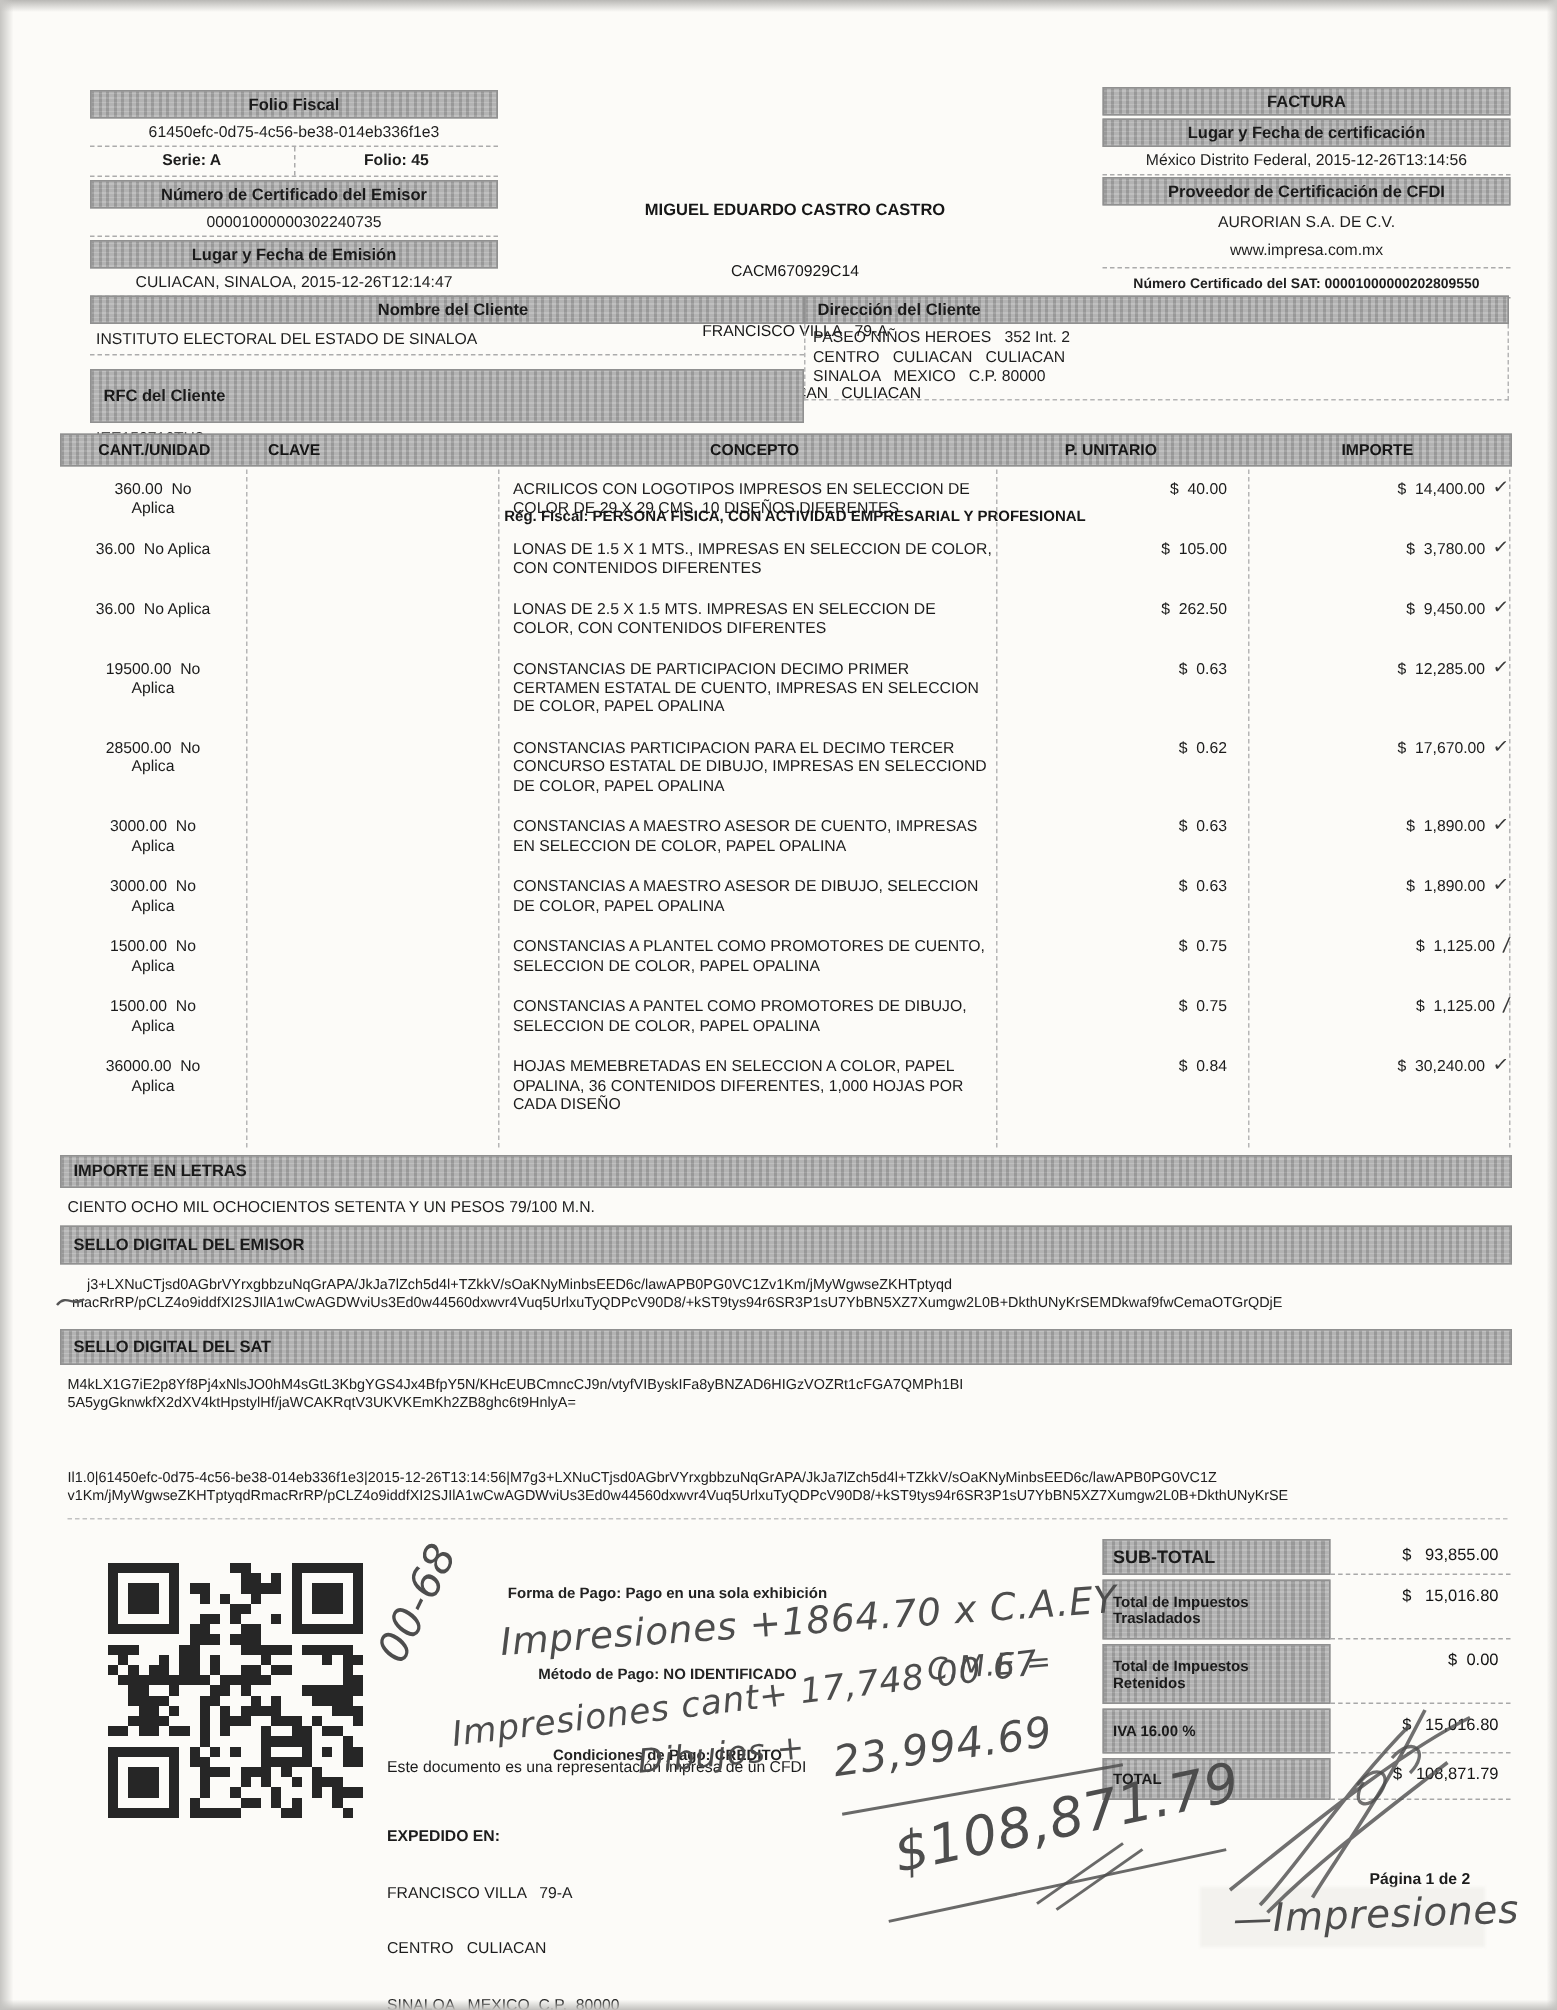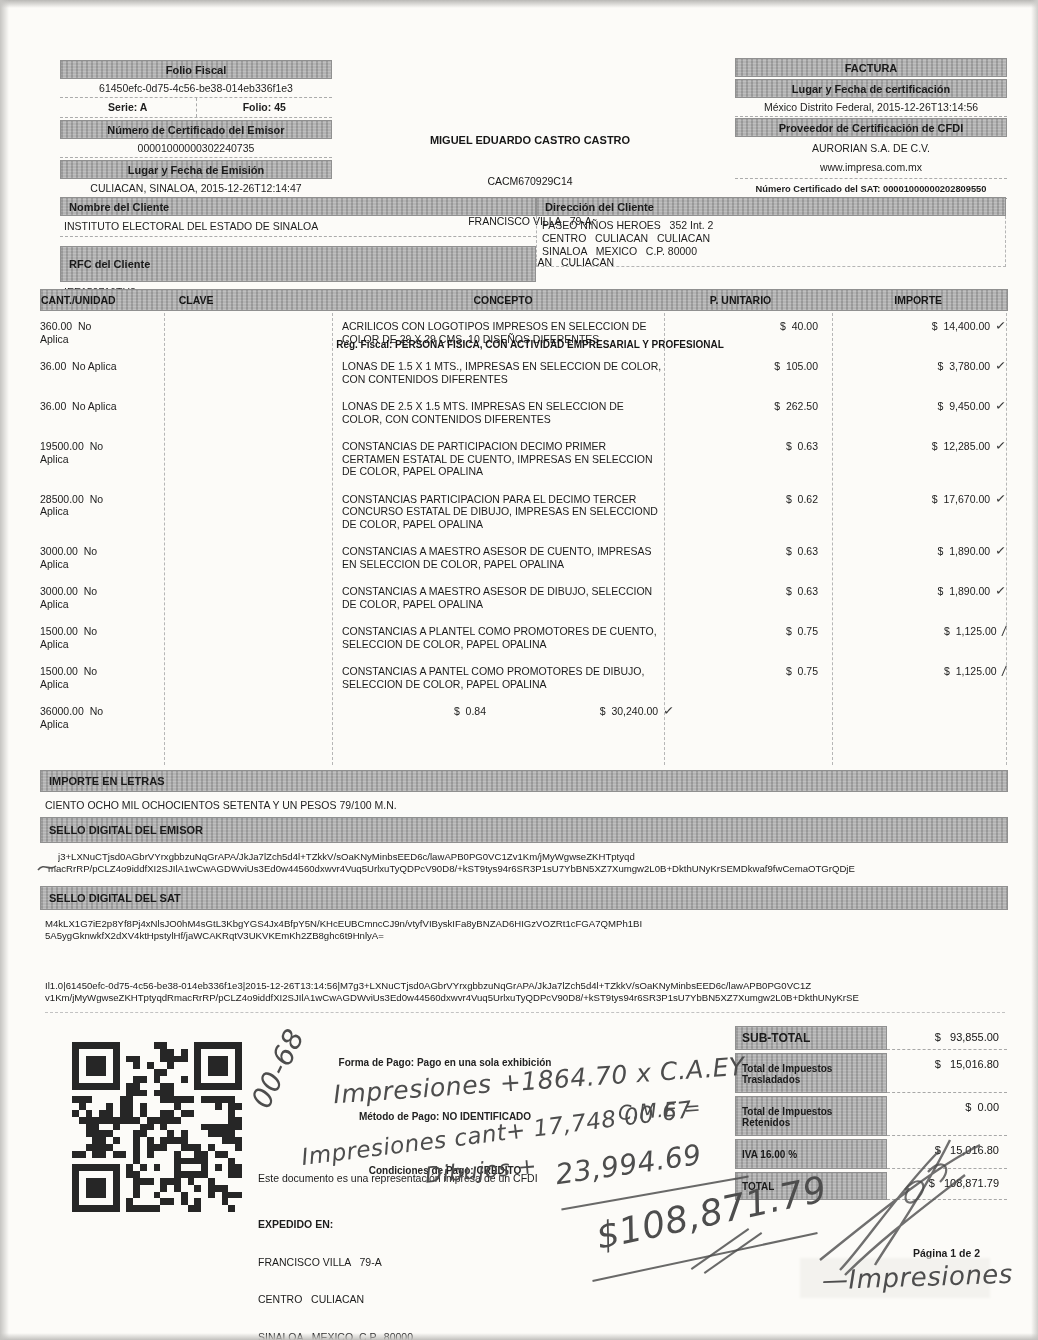--- a/index.html
+++ b/index.html
@@ -17,21 +17,21 @@
        font-size:11px;border:1px solid #909090;box-sizing:border-box;}
   .bar.left{justify-content:flex-start;padding-left:8px;}
   .val{font-size:10.5px;color:#1d1d1d;white-space:pre-wrap;line-height:13px;}
   .val.center{text-align:center;}
   .val.bold{font-weight:bold;}
   .dashed-b{border-bottom:1px dashed #ababab;}
   .hdr-lines{text-align:center;font-size:10.5px;line-height:13.5px;color:#161616;white-space:pre-wrap;}
   .hdr-lines .nm{font-weight:bold;font-size:11px;}
   
   .thead{display:flex;align-items:center;font-size:10.5px;font-weight:bold;color:#161616;}
-  .c-qty{width:124px;box-sizing:border-box;}
+  .c-qty{width:124px;box-sizing:border-box;text-align:center;}
   .c-clave{width:168px;box-sizing:border-box;text-align:left;padding-left:14px;}
   .c-con{width:332px;box-sizing:border-box;padding-left:10px;}
   .c-unit{width:168px;box-sizing:border-box;text-align:right;padding-right:14px;}
   .c-imp{width:176px;box-sizing:border-box;text-align:right;padding-right:2px;}
   .item-row{display:flex;align-items:flex-start;margin-bottom:15px;font-size:10.5px;line-height:12.5px;color:#1b1b1b;}
   .item-row .cell{white-space:pre-wrap;}
   .vdash{position:absolute;width:0;border-left:1px dashed #b6b6b6;}
   .check{display:inline-block;font-size:13px;color:#3a3a3a;transform:rotate(6deg);margin-left:5px;font-family:"DejaVu Sans",sans-serif;}
   .sello{font-size:9.6px;color:#202020;line-height:12px;white-space:nowrap;overflow:hidden;}
   
@@ -87,21 +87,21 @@
     <div class="val center dashed-b" style="padding:3px 0 2px;">México Distrito Federal, 2015-12-26T13:14:56</div>
     <div class="bar" style="height:19px;margin-top:1px;">
         <span>Proveedor de Certificación de CFDI</span>
       </div>
     <div class="val center" style="padding:5px 0 3px;">AURORIAN S.A. DE C.V.</div>
     <div class="val center dashed-b" style="padding:3px 0 4px;">www.impresa.com.mx</div>
     <div class="val center bold" style="font-size:9.3px;padding:4px 0 2px;border-bottom:1px solid #9c9c9c;">Número Certificado del SAT: 00001000000202809550</div>
   </div>
 
   <div class="abs" style="left:60px;top:197px;width:476px;">
-    <div class="bar left" style="height:19px;">
+    <div class="bar left" style="height:19px;justify-content:center;">
         <span>Nombre del Cliente</span>
       </div>
     <div class="val dashed-b" style="padding:4px 0 3px 4px;">INSTITUTO ELECTORAL DEL ESTADO DE SINALOA</div>
     <div class="bar left" style="height:36px;margin-top:9px;align-items:center;">
         <span>RFC del Cliente</span>
       </div>
     <div class="val dashed-b" style="padding:4px 0 3px 4px;">IEE150716TH8</div>
   </div>
 
   <div class="abs" style="left:536px;top:197px;width:470px;">
@@ -197,20 +197,21 @@
 Aplica</div>
         <div class="cell c-clave"></div>
         <div class="cell c-con">CONSTANCIAS A PANTEL COMO PROMOTORES DE DIBUJO, SELECCION DE COLOR, PAPEL OPALINA</div>
         <div class="cell c-unit">$  0.75</div>
         <div class="cell c-imp"><span>$  1,125.00</span><span class="check">∕</span></div>
       </div>
       <div class="item-row">
         <div class="cell c-qty">36000.00  No
 Aplica</div>
         <div class="cell c-clave"></div>
+        <div class="cell c-con">HOJAS MEMEBRETADAS EN SELECCION A COLOR, PAPEL OPALINA, 36 CONTENIDOS DIFERENTES, 1,000 HOJAS POR CADA DISEÑO</div>
         <div class="cell c-unit">$  0.84</div>
         <div class="cell c-imp"><span>$  30,240.00</span><span class="check">✓</span></div>
       </div>
     </div>
 
   <div class="abs bar left" style="left:40px;top:770px;width:968px;height:22px;">
       <span>IMPORTE EN LETRAS</span>
     </div>
   <div class="abs val" style="left:45px;top:799px;width:960px;">CIENTO OCHO MIL OCHOCIENTOS SETENTA Y UN PESOS 79/100 M.N.</div>
 

